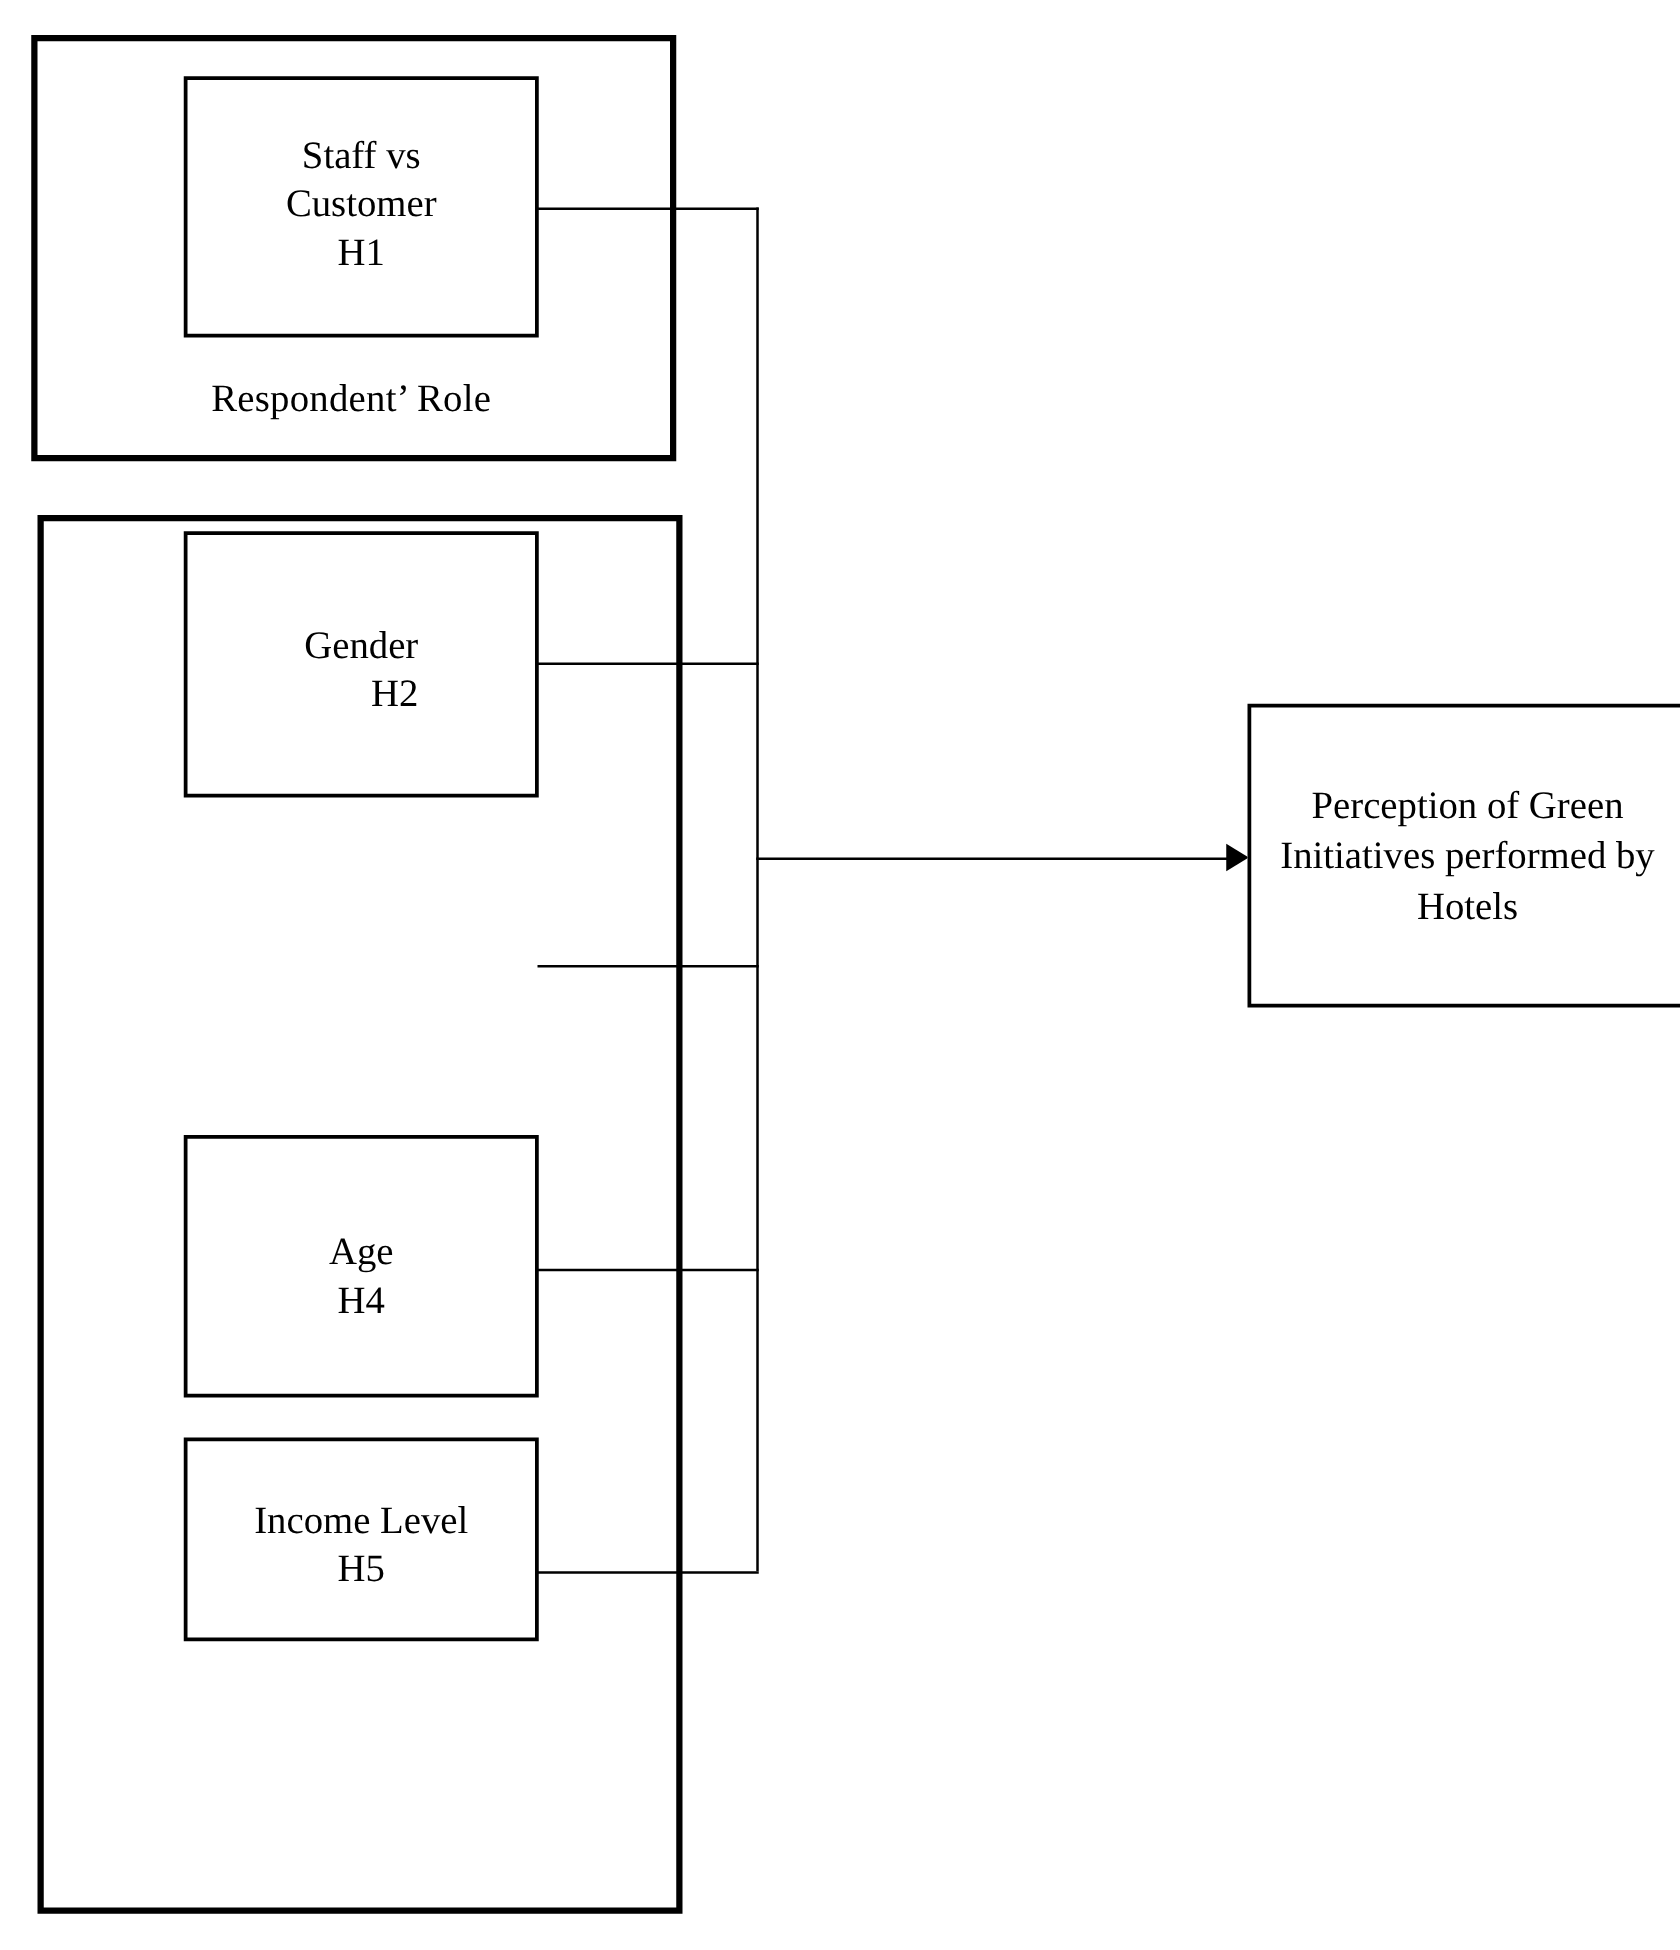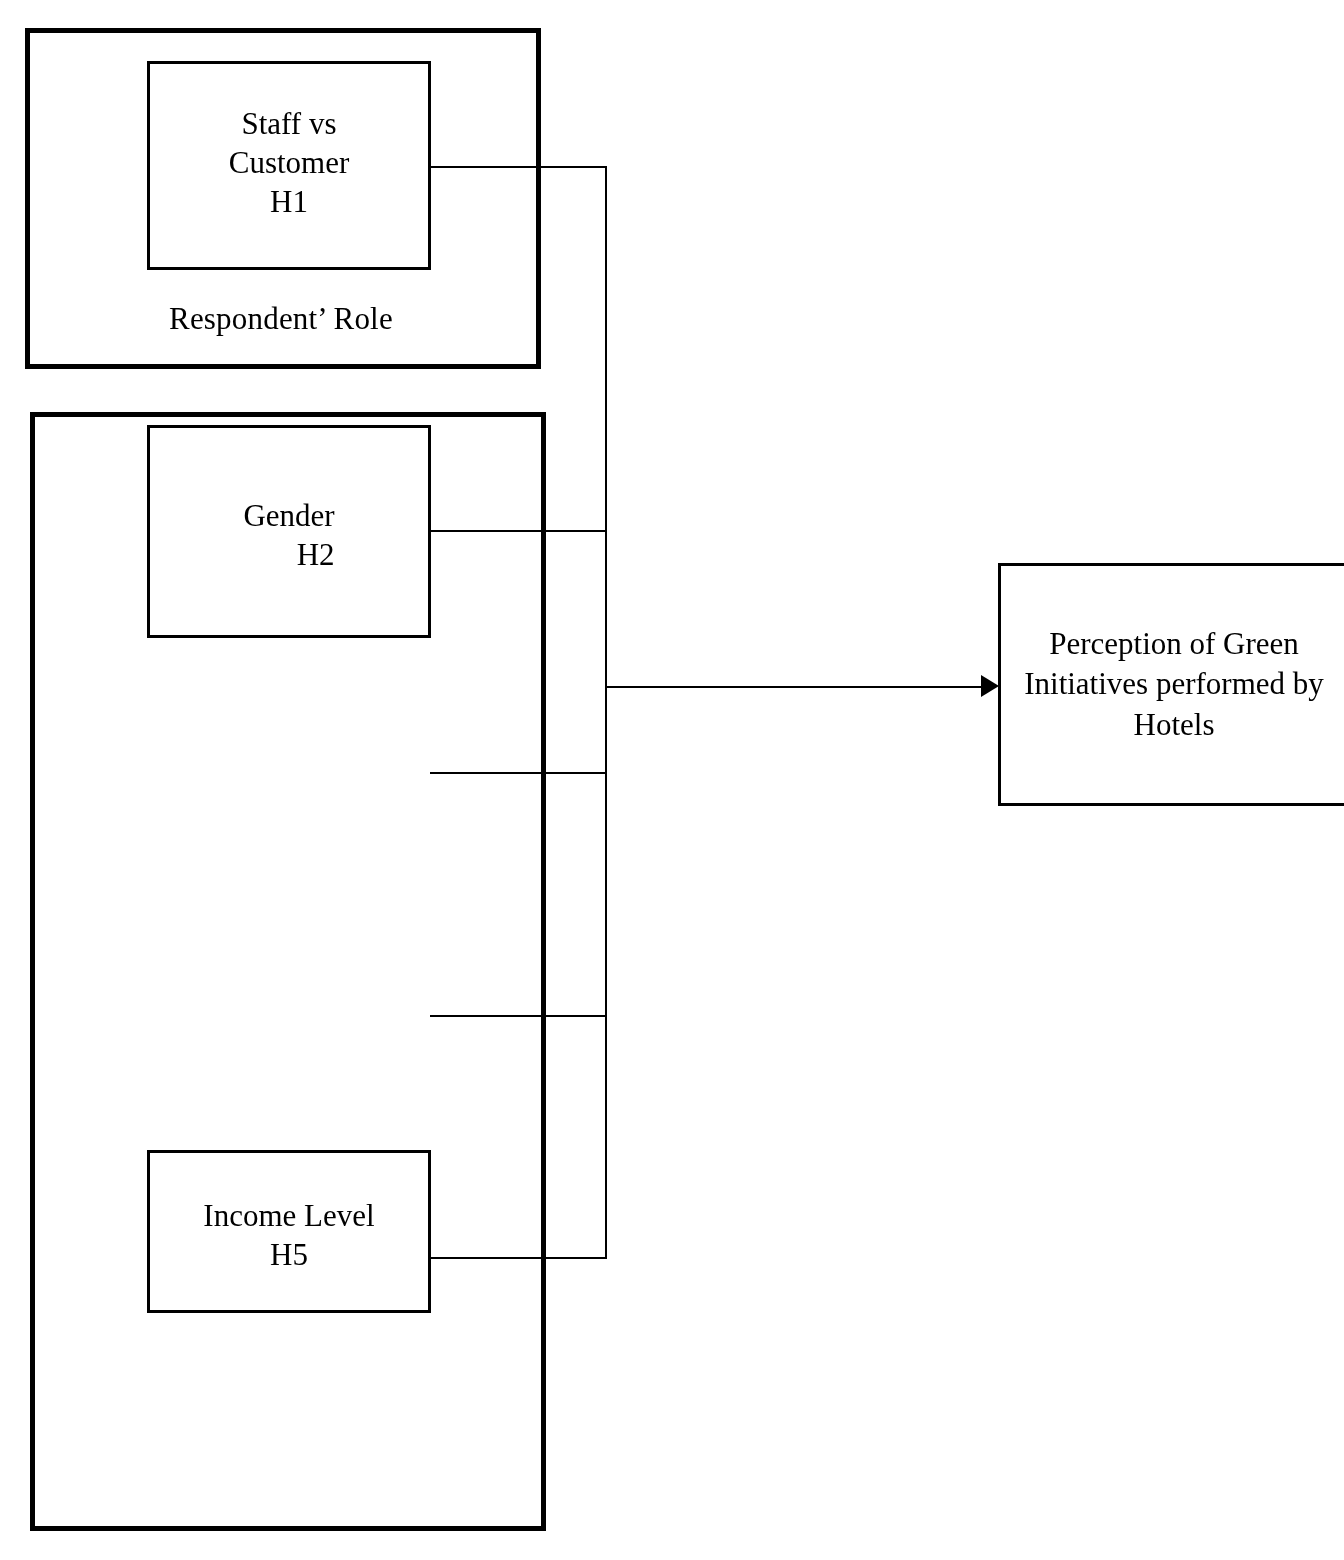--- a/index.html
+++ b/index.html
@@ -174,20 +174,26 @@
   <div class="group" id="group-demographics"></div>
 
   <div class="construct-box" id="box-h2">
     <div class="stack">
       <span class="label-line">Gender</span>
       <span class="hyp">H2</span>
     </div>
   </div>
 
 
+  <div class="construct-box" id="box-h4">
+    <div class="stack">
+      <span class="label-line">Age</span>
+      <span class="hyp">H4</span>
+    </div>
+  </div>
 
   <div class="construct-box" id="box-h5">
     <div class="stack">
       <span class="label-line">Income Level</span>
       <span class="hyp">H5</span>
     </div>
   </div>
 
 
   <div class="hline" id="line-h1"></div>

